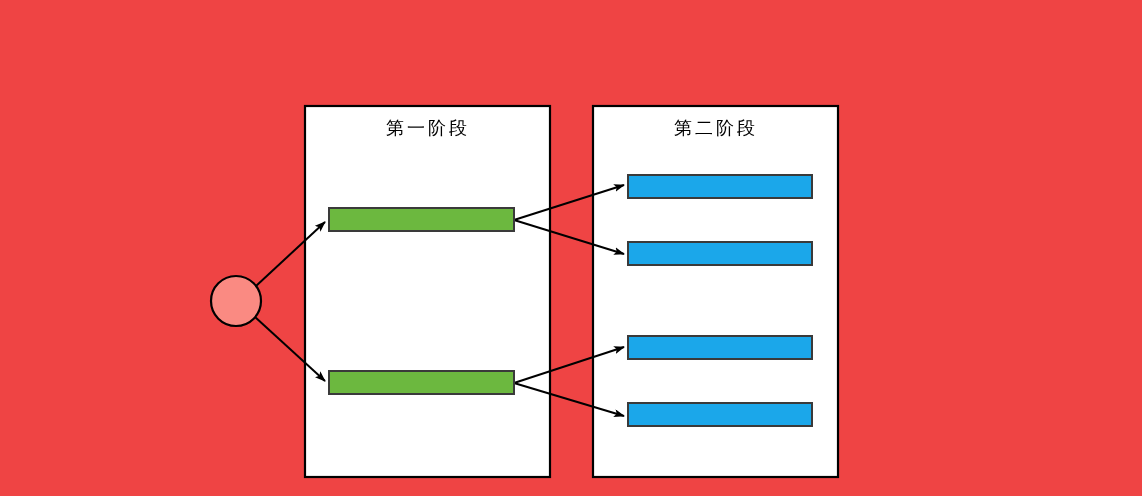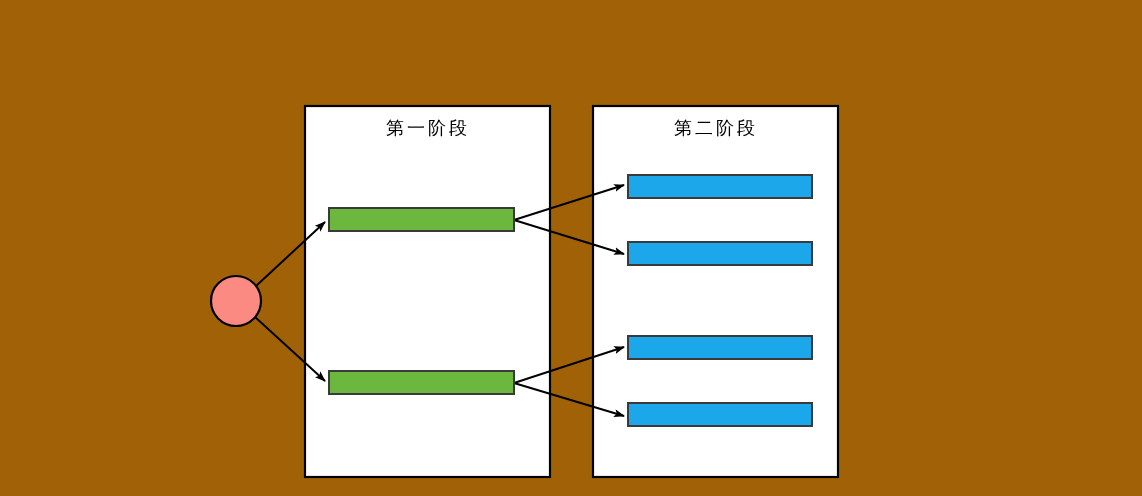--- a/index.html
+++ b/index.html
@@ -52,21 +52,21 @@
   }
   .edge {
     stroke: #000000;
     stroke-width: 2;
     fill: none;
   }
 </style>
 </head>
 <body>
 
-<div id="canvas" style="background: #a16207;">
+<div id="canvas" style="background: #ef4444;">
   <svg id="diagram-svg" viewBox="0 0 1142 496" xmlns="http://www.w3.org/2000/svg">
 
     <defs>
       <marker id="arrowhead" markerWidth="11" markerHeight="8" refX="10" refY="4" orient="auto" markerUnits="userSpaceOnUse">
         <path d="M0,0 L11,4 L0,8 L2.4,4 Z" fill="#000000"></path>
       </marker>
     </defs>
 
     <rect class="stage-frame" x="305" y="106" width="245" height="371"></rect>
     <text class="stage-title" x="428" y="129" fill="#000000">第一阶段</text>

